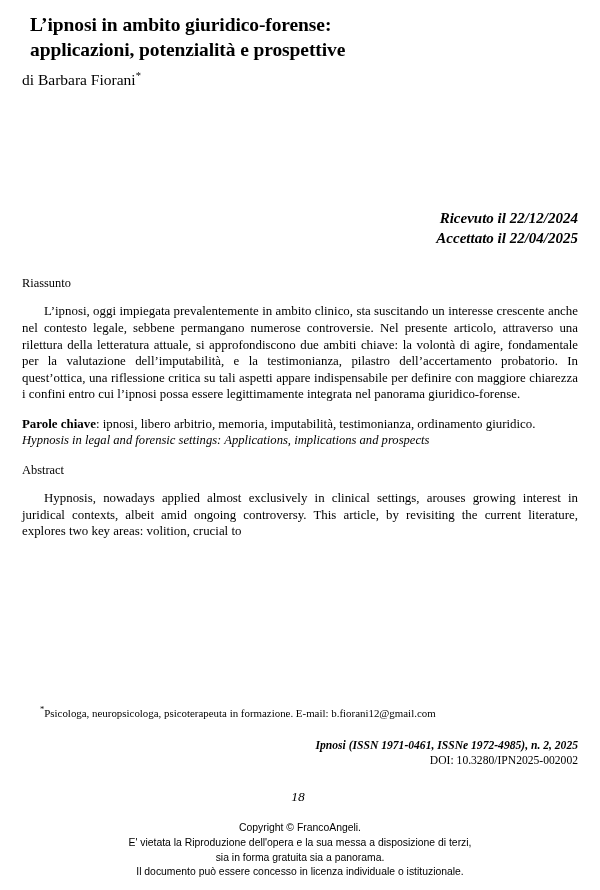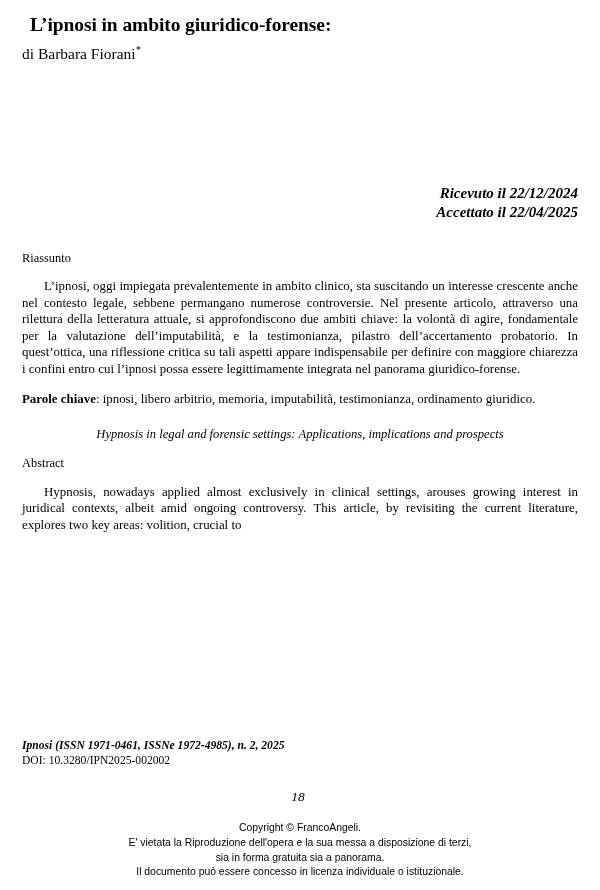--- a/index.html
+++ b/index.html
@@ -84,25 +84,23 @@
     hyphens: manual;
   }
   #riassunto-par { margin-top: 12px; text-indent: 22px; }
   #keywords-par  { margin-top: 13px; }
   #abstract-par  { margin-top: 12px; text-indent: 22px; }
 
   .kw-label { font-weight: bold; }
 
   
   #english-title {
-    margin-top: 19px;
     font-style: italic;
     font-size: 12.6px;
     line-height: 1.3;
-    text-align: center;
   }
 
   
   #footnote-block {
     position: absolute;
     left: 22px;
     top: 706px;
     width: 556px;
     font-size: 10.9px;
     line-height: 1.3;
@@ -115,20 +113,21 @@
   #footnote-text { padding-left: 18px; }
 
   
   #journal-block {
     position: absolute;
     left: 22px;
     top: 738px;
     width: 556px;
     font-size: 11.6px;
     line-height: 1.32;
+    text-align: right;
   }
   #journal-line {
     font-style: italic;
     font-weight: bold;
   }
   #doi-line { }
 
   
   #page-number {
     position: absolute;
@@ -155,21 +154,21 @@
   #copyright-footer div { white-space: nowrap; }
 </style>
 </head>
 <body>
 
 <div class="page">
 
   <div class="content">
 
     <div id="title-block">
-      <h1 class="doc-title"><span>L’ipnosi in ambito giuridico-forense:</span></h1>
+      <h1 class="doc-title"><span>L’ipnosi in ambito giuridico-forense:</span><span class="line2">applicazioni, potenzialità e prospettive</span></h1>
     </div>
 
     <div id="author-block"><span class="author-name">di Barbara Fiorani</span><sup class="fn">*</sup></div>
 
     <div id="dates-block">
       <div>Ricevuto il 22/12/2024</div>
       <div>Accettato il 22/04/2025</div>
     </div>
 
     <div class="section-heading" id="riassunto-heading">Riassunto</div>
@@ -179,20 +178,23 @@
     <p class="body-par" id="keywords-par"><span class="kw-label">Parole chiave</span><span>: </span><span>ipnosi, libero arbitrio, memoria, imputabilità, testimonianza, ordinamento giuridico.</span></p>
 
     <div id="english-title">Hypnosis in legal and forensic settings: Applications, implications and prospects</div>
 
     <div class="section-heading" id="abstract-heading">Abstract</div>
 
     <p class="body-par" id="abstract-par">Hypnosis, nowadays applied almost exclusively in clinical settings, arouses growing interest in juridical contexts, albeit amid ongoing controversy. This article, by revisiting the current literature, explores two key areas: volition, crucial to</p>
 
   </div>
 
+  <div id="footnote-block">
+    <div id="footnote-text"><span class="fn-marker">*</span><span>Psicologa, neuropsicologa, psicoterapeuta in formazione. E-mail: b.fiorani12@gmail.com</span></div>
+  </div>
 
   <div id="journal-block">
     <div id="journal-line">Ipnosi (ISSN 1971-0461, ISSNe 1972-4985), n. 2, 2025</div>
     <div id="doi-line">DOI: 10.3280/IPN2025-002002</div>
   </div>
 
   <div id="page-number">18</div>
 
   <div id="copyright-footer">
     <div>Copyright © FrancoAngeli.</div>

